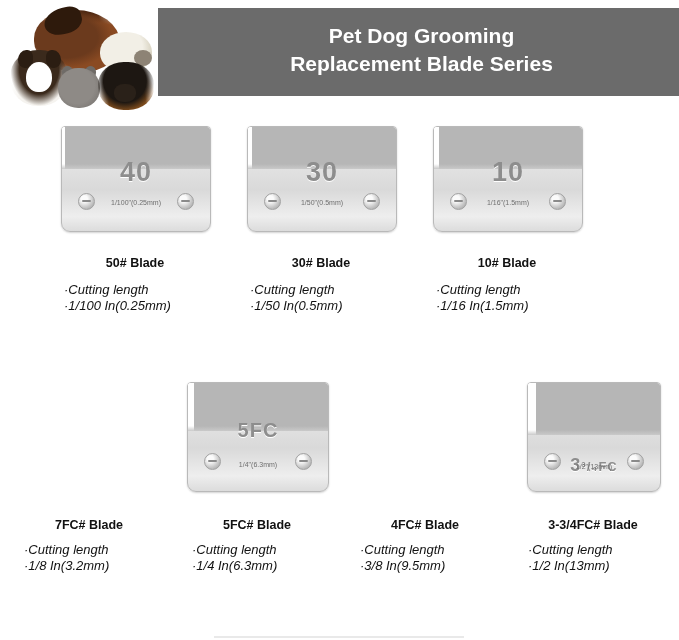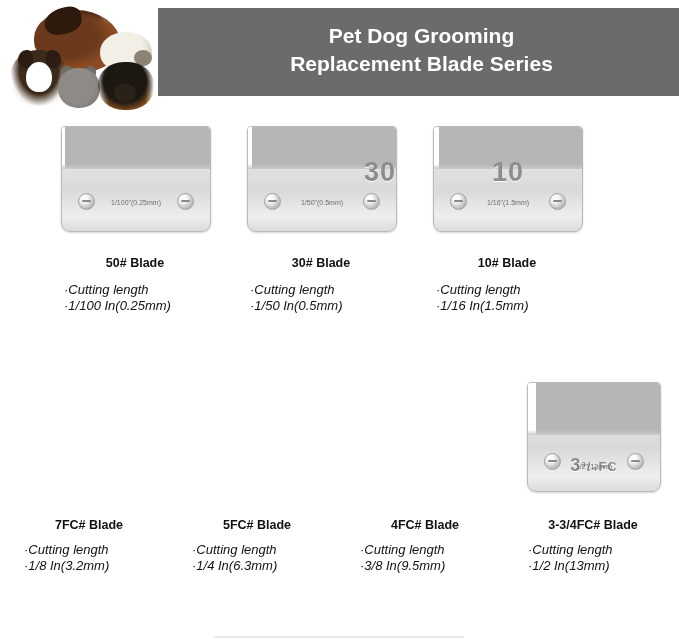--- a/index.html
+++ b/index.html
@@ -177,39 +177,40 @@
 </div>
 
 <div class="row row-1">
     <div class="card" style="left: 42px; width: 186px;">
       <div class="blade-wrap" style="width: 148px;">
         <div class="blade" style="width: 148px; height: 104px;">
           <div class="teeth" style="height: 42px;">
             <div class="teeth-inner" style="background: linear-gradient(90deg, rgb(255, 255, 255) 0px, rgb(255, 255, 255) 3.30154px, rgb(182, 182, 182) 3.30154px, rgb(182, 182, 182) 5.69231px);"></div>
             <div class="teeth-shade"></div>
           </div>
+          <div class="blade-num" style="top: 30px; font-size: 27px;">40</div>
           <div class="blade-sub" style="top: 72px;">1/100"(0.25mm)</div>
           <div class="screw" style="left: 16px; top: 66px;"></div>
           <div class="screw" style="right: 16px; top: 66px;"></div>
         </div>
       </div>
       <div class="cap-label" style="top: 130px;">50# Blade</div>
       <div class="bullets" style="top: 156px; left: 22px;">
         <div>·Cutting length</div>
         <div>·1/100 In(0.25mm)</div>
       </div>
     </div>
     <div class="card" style="left: 228px; width: 186px;">
       <div class="blade-wrap" style="width: 148px;">
         <div class="blade" style="width: 148px; height: 104px;">
           <div class="teeth" style="height: 42px;">
             <div class="teeth-inner" style="background: linear-gradient(90deg, rgb(255, 255, 255) 0px, rgb(255, 255, 255) 3.90182px, rgb(182, 182, 182) 3.90182px, rgb(182, 182, 182) 6.72727px);"></div>
             <div class="teeth-shade"></div>
           </div>
-          <div class="blade-num" style="top: 30px; font-size: 27px; text-align: right;">30</div>
+          <div class="blade-num" style="top: 30px; font-size: 27px;">30</div>
           <div class="blade-sub" style="top: 72px;">1/50"(0.5mm)</div>
           <div class="screw" style="left: 16px; top: 66px;"></div>
           <div class="screw" style="right: 16px; top: 66px;"></div>
         </div>
       </div>
       <div class="cap-label" style="top: 130px;">30# Blade</div>
       <div class="bullets" style="top: 156px; left: 22px;">
         <div>·Cutting length</div>
         <div>·1/50 In(0.5mm)</div>
       </div>
@@ -237,20 +238,32 @@
 
 <div class="row row-2">
     <div class="card" style="left: 6px; width: 166px;">
       <div class="cap-label" style="top: 136px;">7FC# Blade</div>
       <div class="bullets" style="top: 160px; left: 18px;">
         <div>·Cutting length</div>
         <div>·1/8 In(3.2mm)</div>
       </div>
     </div>
     <div class="card" style="left: 174px; width: 166px;">
+      <div class="blade-wrap" style="width: 140px;">
+        <div class="blade" style="width: 140px; height: 108px;">
+          <div class="teeth" style="height: 48px;">
+            <div class="teeth-inner" style="background: linear-gradient(90deg, rgb(255, 255, 255) 0px, rgb(255, 255, 255) 6.3px, rgb(182, 182, 182) 6.3px, rgb(182, 182, 182) 11.6667px);"></div>
+            <div class="teeth-shade"></div>
+          </div>
+          <div class="blade-num" style="top: 36px; font-size: 20px;">5FC</div>
+          <div class="blade-sub" style="top: 78px;">1/4"(6.3mm)</div>
+          <div class="screw" style="left: 16px; top: 70px;"></div>
+          <div class="screw" style="right: 16px; top: 70px;"></div>
+        </div>
+      </div>
       <div class="cap-label" style="top: 136px;">5FC# Blade</div>
       <div class="bullets" style="top: 160px; left: 18px;">
         <div>·Cutting length</div>
         <div>·1/4 In(6.3mm)</div>
       </div>
     </div>
     <div class="card" style="left: 342px; width: 166px;">
       <div class="cap-label" style="top: 136px;">4FC# Blade</div>
       <div class="bullets" style="top: 160px; left: 18px;">
         <div>·Cutting length</div>

